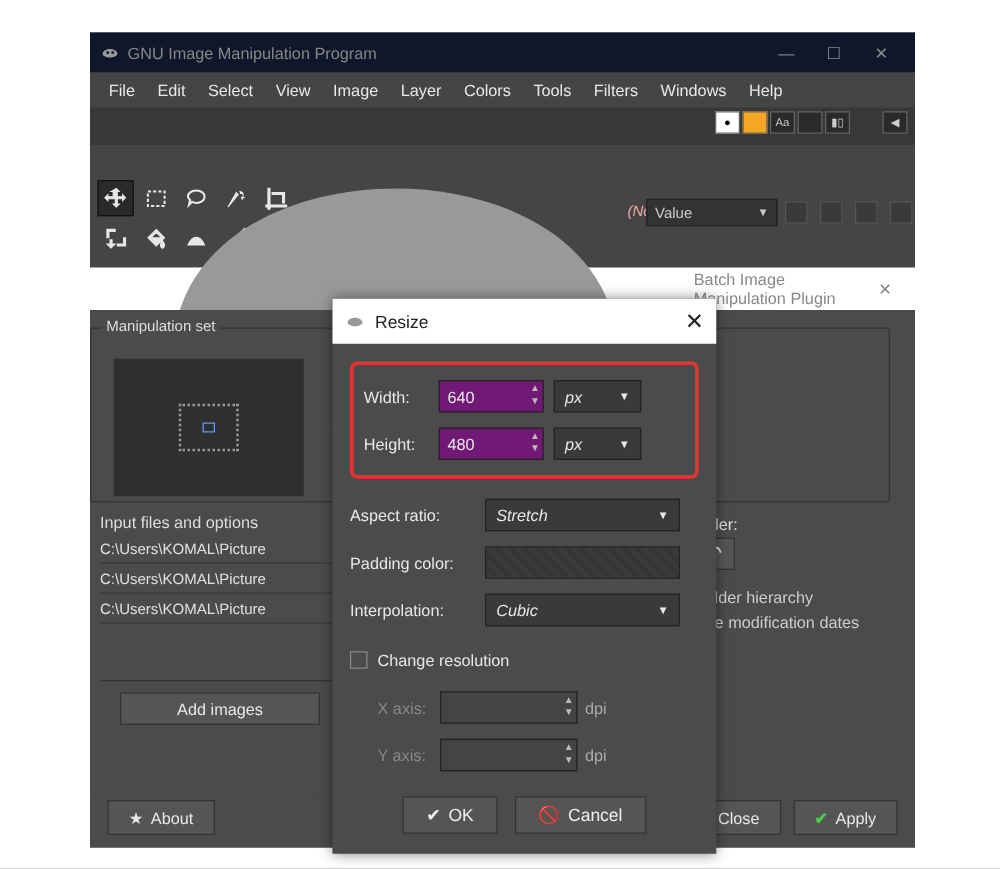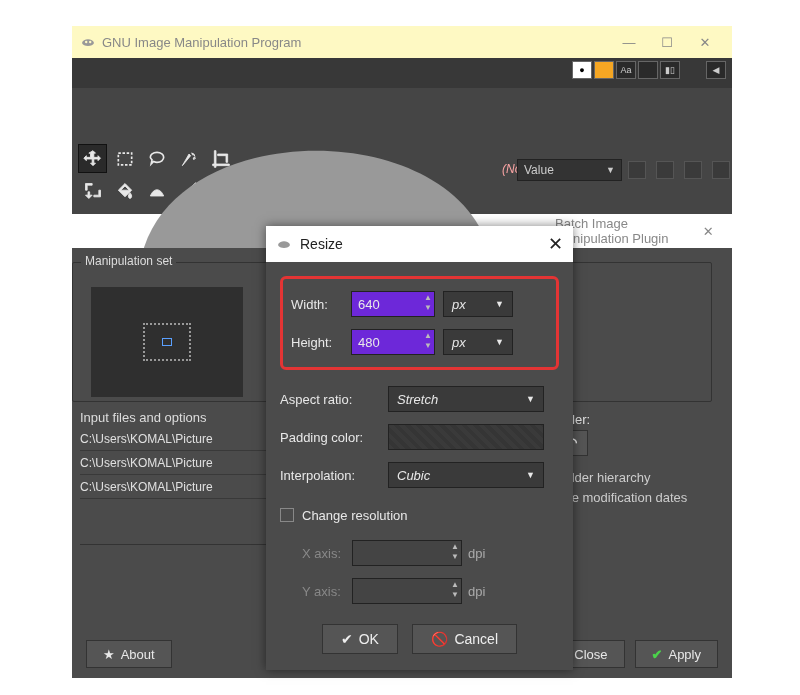--- a/index.html
+++ b/index.html
@@ -1,18 +1,18 @@
 <!DOCTYPE html>
 <html><head>
 <meta charset="utf-8">
 <style>
   * { box-sizing: border-box; margin: 0; padding: 0; font-family: "Segoe UI", Tahoma, sans-serif; }
   body { background: #fff; width: 800px; height: 695px; position: relative; overflow: hidden; }
   .outer { position: absolute; left: 72px; top: 26px; width: 660px; height: 652px; background: #454545; }
-  .titlebar { background: #fef9c3; height: 32px; display: flex; align-items: center; padding: 0 8px; color: #888; font-size: 13px; }
+  .titlebar { background: #0f172a; height: 32px; display: flex; align-items: center; padding: 0 8px; color: #888; font-size: 13px; }
   .titlebar .logo { width: 16px; height: 16px; margin-right: 6px; }
   .titlebar .spacer { flex: 1; }
   .winbtn { width: 38px; height: 26px; display: flex; align-items: center; justify-content: center; color: #888; font-size: 13px; }
   .menubar { background: #454545; height: 28px; display: flex; align-items: center; padding: 0 6px; gap: 0; }
   .menubar span { color: #e8e8e8; font-size: 13px; padding: 3px 9px; }
   .toolstrip { background: #383838; height: 30px; position: relative; }
   .toolstrip .rightpanel { position: absolute; right: 6px; top: 3px; display: flex; gap: 2px; }
   .chip { width: 20px; height: 18px; background: #2a2a2a; border: 1px solid #666; display: flex; align-items: center; justify-content: center; font-size: 9px; color: #ccc; }
   .nonelabel { position: absolute; left: 430px; top: 136px; color: #fca5a5; font-style: italic; font-size: 12px; }
   .valuecombo { position: absolute; left: 445px; top: 133px; width: 105px; height: 22px; background: #333; border: 1px solid #222; color: #ccc; font-size: 12px; display: flex; align-items: center; padding: 0 6px; }
@@ -47,31 +47,31 @@
   .undo { position: absolute; left: 482px; top: 182px; width: 34px; height: 26px; background: #555; border: 1px solid #333; display: flex; align-items: center; justify-content: center; color: #e8e8e8; }
   .hierlabel { position: absolute; left: 478px; top: 222px; color: #ccc; font-size: 13px; }
   .modlabel { position: absolute; left: 478px; top: 242px; color: #ccc; font-size: 13px; }
 
   .footer { position: absolute; left: 0; top: 608px; width: 660px; height: 40px; background: #4b4b4b; display: flex; align-items: center; padding: 0 14px; gap: 10px; }
   .footer .spacer { flex: 1; }
   .fbtn { height: 28px; padding: 0 16px; background: #555; border: 1px solid #333; color: #e8e8e8; font-size: 13px; display: flex; align-items: center; gap: 6px; }
   .fbtn.apply span.tick { color: #4bd24b; font-weight: bold; }
 
   
-  .resize { position: absolute; left: 266px; top: 226px; width: 307px; background: #4b4b4b; box-shadow: 0 0 10px rgba(0,0,0,.5); z-index: 50; }
+  .resize { position: absolute; left: 266px; top: 239px; width: 307px; background: #4b4b4b; box-shadow: 0 0 10px rgba(0,0,0,.5); z-index: 50; }
   .resize .hdr { height: 36px; background: #fff; display: flex; align-items: center; padding: 0 10px; font-size: 14px; color: #222; }
   .resize .hdr .logo2 { width: 16px; height: 16px; margin-right: 8px; }
   .resize .hdr .spacer { flex: 1; }
   .resize .body { padding: 14px 14px 16px 14px; color: #e8e8e8; font-size: 13px; }
   .redbox { border: 3px solid #e33434; border-radius: 6px; padding: 10px 8px; margin-bottom: 14px; }
   .row { display: flex; align-items: center; height: 30px; margin-bottom: 8px; }
   .row:last-child { margin-bottom: 0; }
   .lbl { width: 60px; }
   .lblw { width: 100px; }
-  .spin { width: 84px; height: 26px; background: #6d28d9; border: 1px solid #222; color: #e8e8e8; display: flex; align-items: center; padding: 0 6px; position: relative; }
+  .spin { width: 84px; height: 26px; background: #701a75; border: 1px solid #222; color: #e8e8e8; display: flex; align-items: center; padding: 0 6px; position: relative; }
   .spin .arrows { position: absolute; right: 2px; top: 1px; display: flex; flex-direction: column; font-size: 8px; line-height: 10px; color: #bbb; }
   .combo { width: 70px; height: 26px; background: #3a3a3a; border: 1px solid #222; color: #e8e8e8; display: flex; align-items: center; padding: 0 8px; margin-left: 8px; font-style: italic; }
   .combo .tri { margin-left: auto; font-size: 9px; }
   .combowide { width: 156px; margin-left: 8px; }
   .colorswatch { width: 156px; height: 26px; margin-left: 8px; background: repeating-linear-gradient(45deg,#3a3a3a,#3a3a3a 4px,#353535 4px,#353535 8px); border: 1px solid #222; }
   .chk { width: 14px; height: 14px; border: 1px solid #888; margin-right: 8px; }
   .disabled { color: #888; }
   .spin.dis { background: #444; color: #777; }
   .unit { margin-left: 6px; color: #aaa; }
   .dlgfooter { display: flex; justify-content: center; gap: 14px; margin-top: 18px; }
@@ -88,20 +88,33 @@
     <svg class="logo wilber" viewBox="0 0 16 16">
         <path d="M2 9c1-5 11-5 12 0-1 4-11 4-12 0zM5 8a1.2 1.2 0 102.4 0A1.2 1.2 0 005 8zm4 0a1.2 1.2 0 102.4 0A1.2 1.2 0 009 8z"></path>
       </svg>
     <span>GNU Image Manipulation Program</span>
     <div class="spacer"></div>
     <div class="winbtn">—</div>
     <div class="winbtn">☐</div>
     <div class="winbtn">✕</div>
   </div>
 
+  <div class="menubar">
+    <span>File</span>
+    <span>Edit</span>
+    <span>Select</span>
+    <span>View</span>
+    <span>Image</span>
+    <span>Layer</span>
+    <span>Colors</span>
+    <span>Tools</span>
+    <span>Filters</span>
+    <span>Windows</span>
+    <span>Help</span>
+  </div>
 
   <div class="toolstrip">
     <div class="rightpanel">
       <div class="chip" style="background:#fff;color:#000">●</div>
       <div class="chip" style="background:#f5a623"></div>
       <div class="chip">Aa</div>
       <div class="chip"></div>
       <div class="chip">▮▯</div>
       <div style="width:22px"></div>
       <div class="chip">◀</div>
@@ -195,20 +208,21 @@
       <div class="addstep">A</div>
     </div>
 
     <div class="inputlabel">Input files and options</div>
     <div class="filelist">
       <div class="filerow">C:\Users\KOMAL\Picture</div>
       <div class="filerow">C:\Users\KOMAL\Picture</div>
       <div class="filerow">C:\Users\KOMAL\Picture</div>
     </div>
     <div class="hr1"></div>
+    <div class="addbtn">Add images</div>
 
     <div class="folderlabel">folder:</div>
     <div class="undo">↶</div>
     <div class="hierlabel">o folder hierarchy</div>
     <div class="modlabel">o the modification dates</div>
   </div>
 
   <div class="footer">
     <div class="fbtn">
       <span>★</span>

